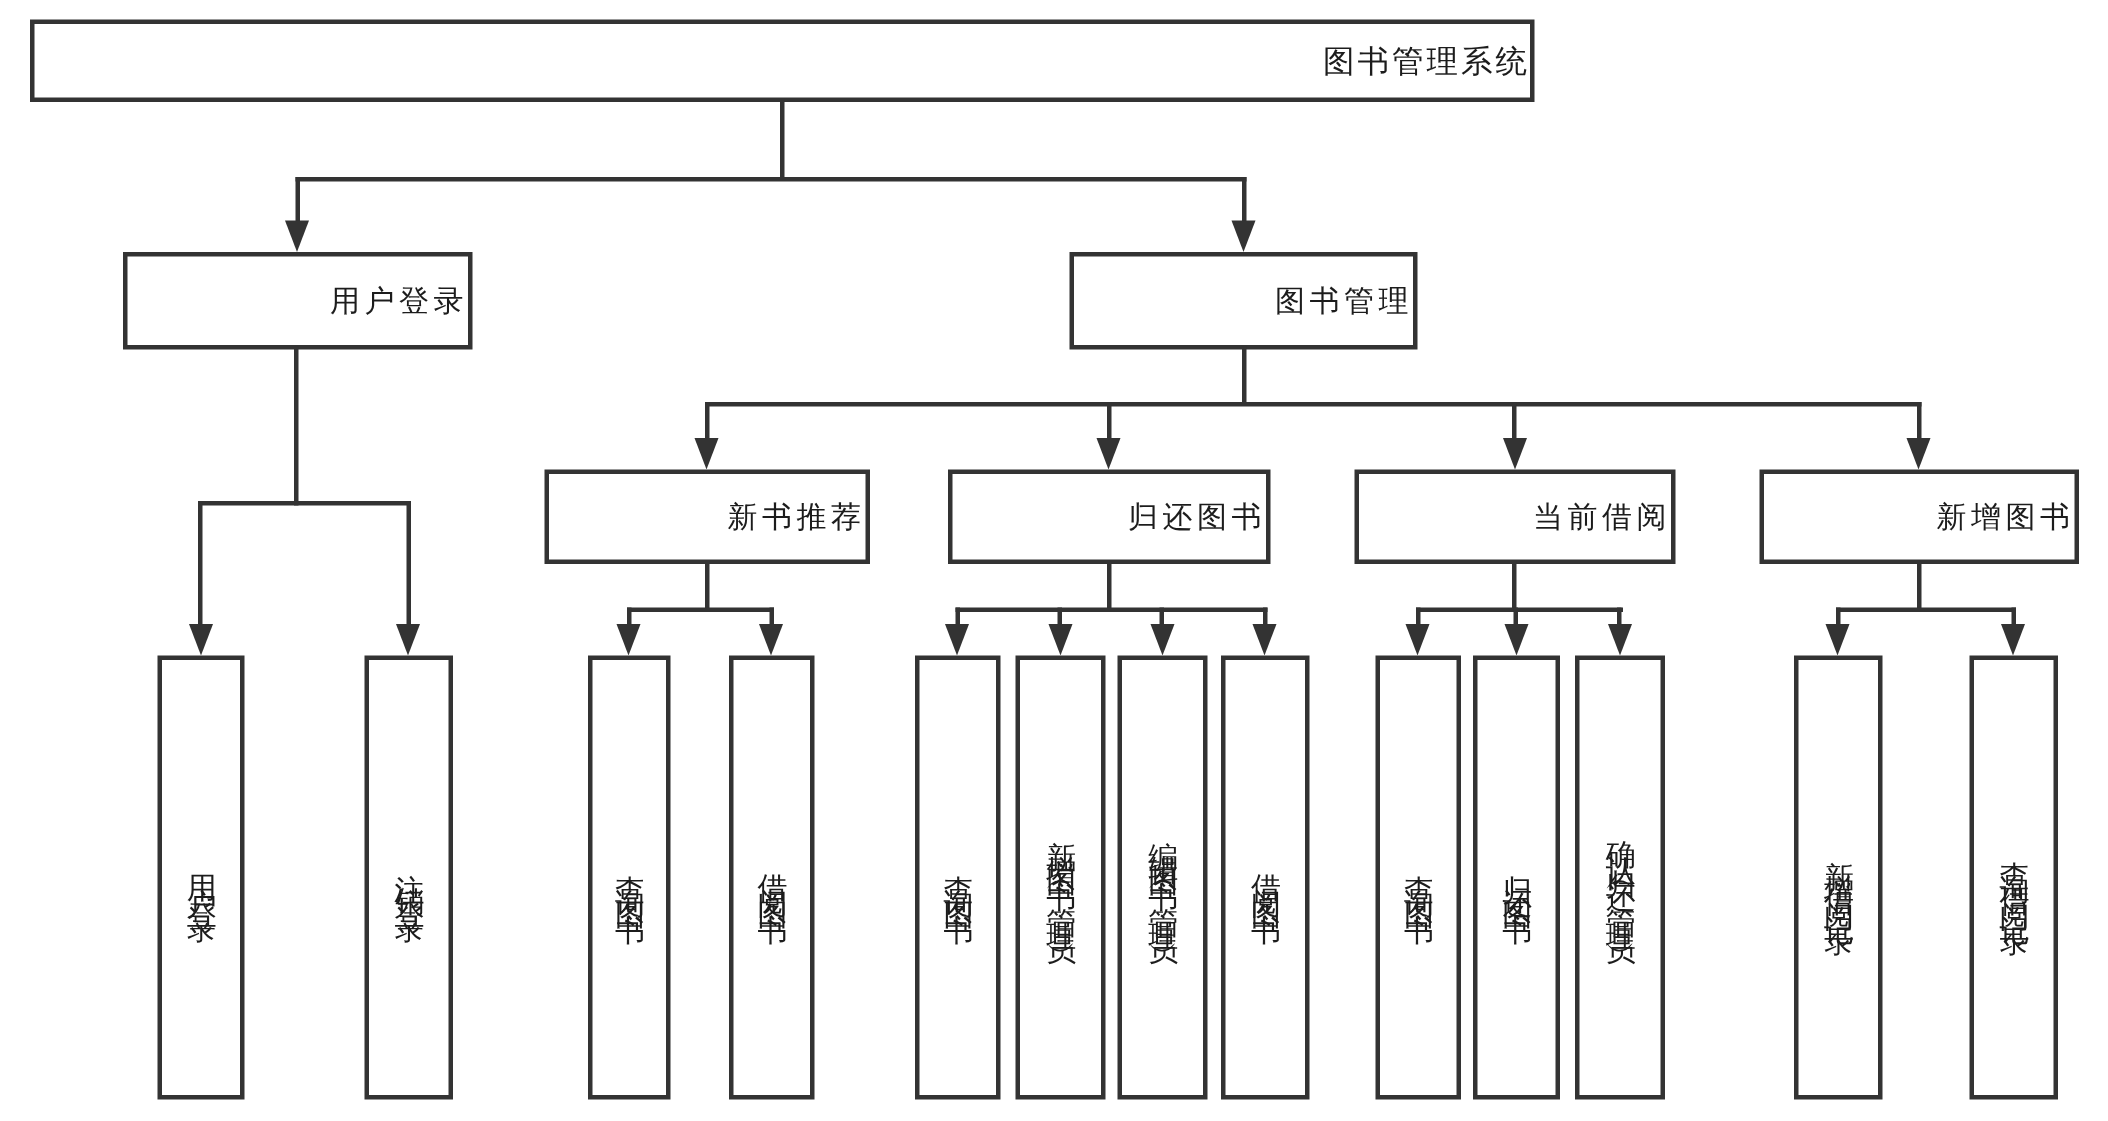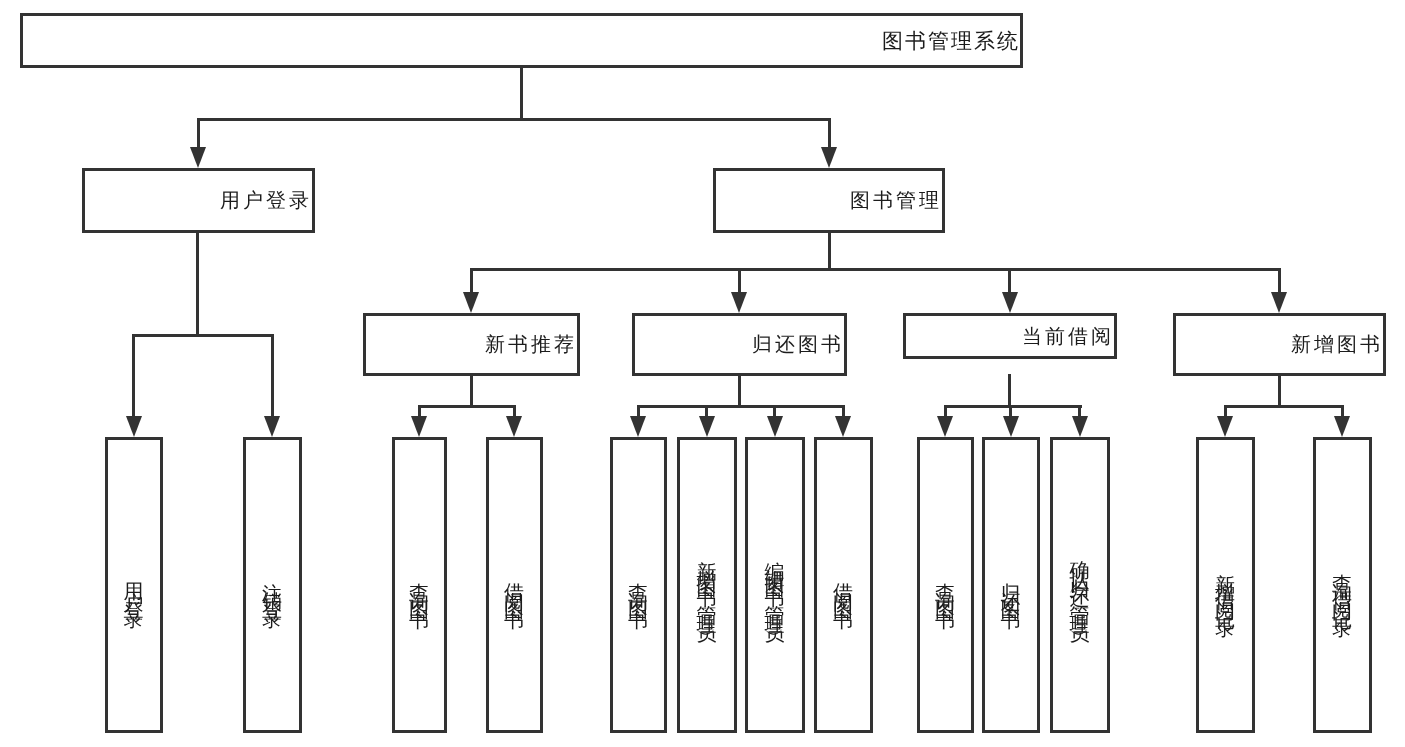--- a/index.html
+++ b/index.html
@@ -121,21 +121,21 @@
     <div class="vline" style="left:1278px; top:268px; height:26px;"></div>
     <div class="arrow" style="left:1271px; top:292px;"></div>
   </div>
 
   <div class="box" style="left:363px; top:313px; width:217px; height:63px;">
     <span class="lbl">新书推荐</span>
   </div>
   <div class="box" style="left:632px; top:313px; width:215px; height:63px;">
     <span class="lbl">归还图书</span>
   </div>
-  <div class="box" style="left:903px; top:313px; width:214px; height:46px;">
+  <div class="box" style="left:903px; top:313px; width:214px; height:63px;">
     <span class="lbl">当前借阅</span>
   </div>
   <div class="box" style="left:1173px; top:313px; width:213px; height:63px;">
     <span class="lbl">新增图书</span>
   </div>
 
   <div>
     <div class="vline" style="left:470px; top:374px; height:33px;"></div>
     <div class="hline" style="left:418px; top:405px; width:98px;"></div>
     <div class="vline" style="left:418px; top:405px; height:13px;"></div>

